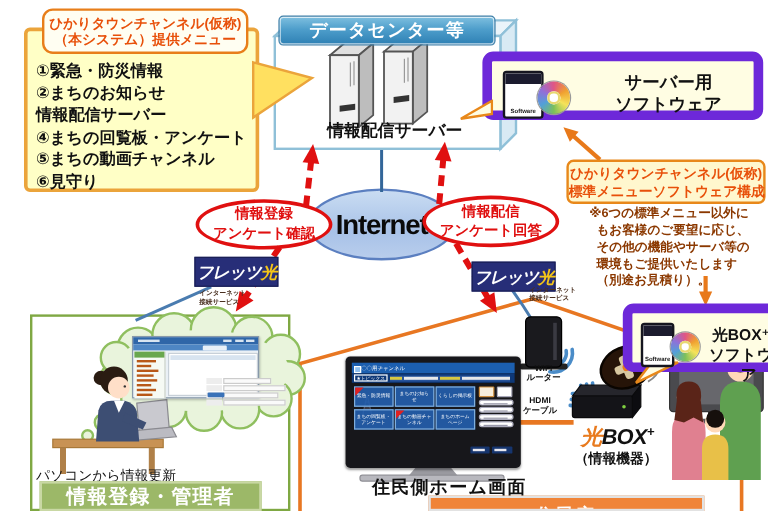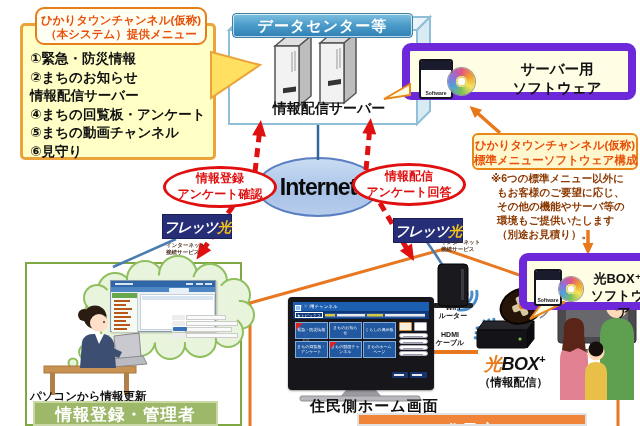--- a/index.html
+++ b/index.html
@@ -65,21 +65,21 @@
   
   .flets{position:absolute;width:70px;height:25px;background:#272E78;z-index:5;color:#fff;
          font-weight:bold;font-style:italic;font-size:14px;text-align:center;line-height:24px;
          border:1px solid #1A1F55;letter-spacing:-1px;white-space:nowrap;}
   .flets .hk{color:#F5C518;}
   .flets-sub{position:absolute;z-index:5;font-size:5.5px;font-weight:bold;color:#4A3020;line-height:1.3;white-space:nowrap;}
 
   
   .green-box{left:25px;top:262px;width:217px;height:164px;border:2.5px solid #7FA843;background:#fff;z-index:0;}
   .cloud-caption{left:114px;top:330px;z-index:6;font-size:11.5px;font-weight:bold;color:#111;white-space:nowrap;}
-  .pc-caption{left:30px;top:389px;z-index:6;font-size:11.5px;font-weight:bold;color:#111;white-space:nowrap;}
+  .pc-caption{left:30px;top:389px;z-index:6;font-size:11.5px;font-weight:normal;color:#111;white-space:nowrap;}
   .admin-footer{left:33px;top:401px;width:185px;height:25px;background:#9CB868;border:2px solid #C9D8A4;
                 z-index:6;color:#fff;font-weight:bold;font-size:16.5px;text-align:center;line-height:22px;
                 letter-spacing:1px;white-space:nowrap;}
 
   
   .mini-admin{left:110px;top:280px;width:106px;height:52px;z-index:5;background:#EAF0F6;
               border:1px solid #8899AA;box-shadow:1px 1px 2px rgba(0,0,0,.25);}
   .ma-bar1{position:absolute;left:0;top:0;width:100%;height:6px;background:#2F66A8;}
   .ma-bar1 i{position:absolute;top:2px;width:7px;height:1.5px;background:#D8E4F0;}
   .ma-bar2{position:absolute;left:0;top:6px;width:100%;height:5px;background:#4E86C4;}
@@ -463,21 +463,21 @@
     <div>WiFi</div>
     <div>ルーター</div>
   </div>
   <div class="abs hdmi-label">
     <div>HDMI</div>
     <div>ケーブル</div>
   </div>
   <div class="abs device-label">
     <span class="hk">光</span><span>BOX</span><sup>+</sup>
   </div>
-  <div class="abs device-sub">（情報配信）</div>
+  <div class="abs device-sub">（情報機器）</div>
 
   <div class="callout box-callout">
     <svg class="abs" style="left:0px;bottom:-18px;" width="42" height="19">
       <polygon points="3,18 38,1 16,1" fill="#FFFDE3" stroke="#E8881A" stroke-width="2"></polygon>
     </svg>
     <div class="sw-box" style="left:7px;top:8px;width:28px;height:37px;">
       <span class="sw-label">Software</span>
     </div>
     <div class="dvd" style="left:32px;top:16px;width:24px;height:24px;"></div>
     <div class="callout-text" style="left:58px;top:10px;width:78px;font-size:13px;">

